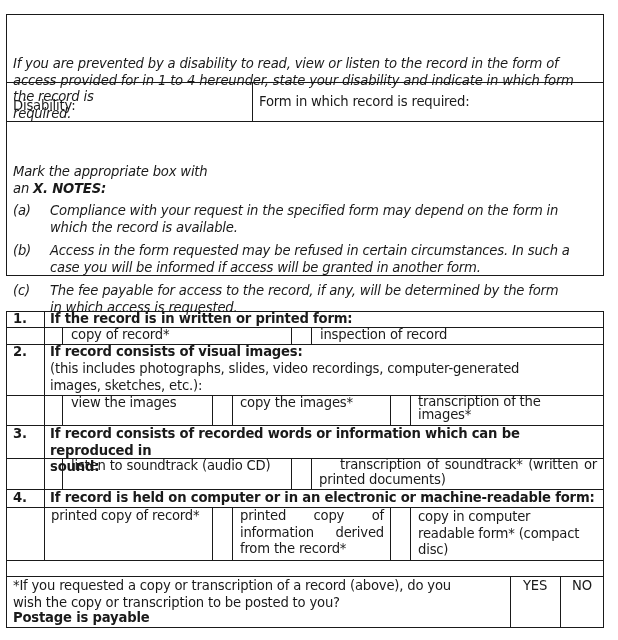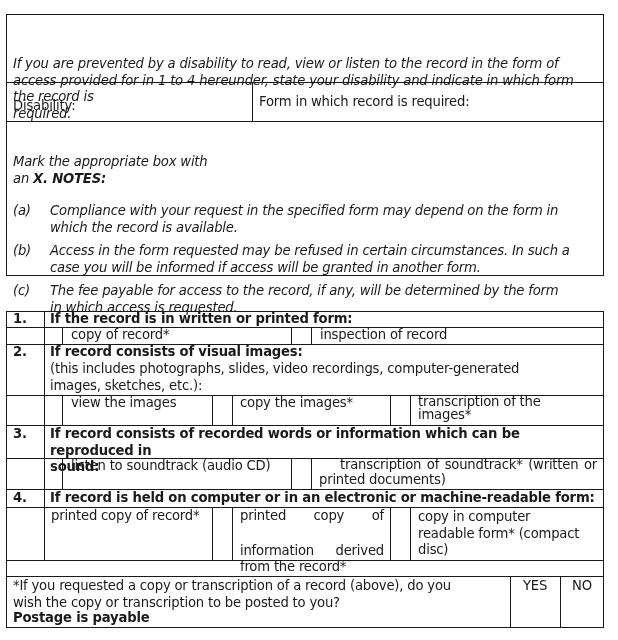--- a/index.html
+++ b/index.html
@@ -34,21 +34,21 @@
 
 <div class="cell txt" style="left:6px; top:82px; width:246px; height:39px; padding:16px 0 0 7px;">
   <span>Disability:</span>
 </div>
 <div class="vline" style="left:252px; top:82px; height:39px;"></div>
 <div class="cell txt" style="left:252px; top:82px; width:352px; height:39px; padding:12px 0 0 7px;">
   <span>Form in which record is required:</span>
 </div>
 <div class="hline" style="left:6px; top:121px; width:598px;"></div>
 
-<div class="cell txt it" style="left:13px; top:114px; width:300px;">
+<div class="cell txt it" style="left:13px; top:124px; width:300px;">
   <div>Mark the appropriate box with</div>
   <div><span>an </span><span class="b">X. NOTES:</span></div>
 </div>
 
 <div class="cell txt it" style="left:13px; top:163px; width:588px;">
   <span class="note-label" style="left:0; top:0;">(a)</span>
   <div style="margin-left:37px;">
     <div>Compliance with your request in the specified form may depend on the form in</div>
     <div>which the record is available.</div>
   </div>
@@ -131,21 +131,21 @@
 <div class="cell txt b" style="left:13px; top:490px;">4.</div>
 <div class="cell txt b" style="left:50px; top:490px;">If record is held on computer or in an electronic or machine-readable form:</div>
 <div class="hline" style="left:6px; top:507px; width:598px;"></div>
 
 <div class="cell txt" style="left:51px; top:508px;">printed copy of record*</div>
 <div class="vline" style="left:212px; top:507px; height:53px;"></div>
 <div class="cell" style="left:212px; top:507px; width:20px; height:53px;"></div>
 <div class="vline" style="left:232px; top:507px; height:53px;"></div>
 <div class="cell txt" style="left:240px; top:508px; width:144px;">
   <div class="justify" style="text-align-last: justify;">printed copy of</div>
-  <div class="justify" style="text-align-last: justify; margin-top: 18px;">information derived</div>
+  <div class="justify" style="text-align-last: justify;">information derived</div>
   <div>from the record*</div>
 </div>
 <div class="vline" style="left:390px; top:507px; height:53px;"></div>
 <div class="cell" style="left:390px; top:507px; width:20px; height:53px;"></div>
 <div class="vline" style="left:410px; top:507px; height:53px;"></div>
 <div class="cell txt" style="left:418px; top:509px;">
   <div>copy in computer</div>
   <div>readable form* (compact</div>
   <div>disc)</div>
 </div>

